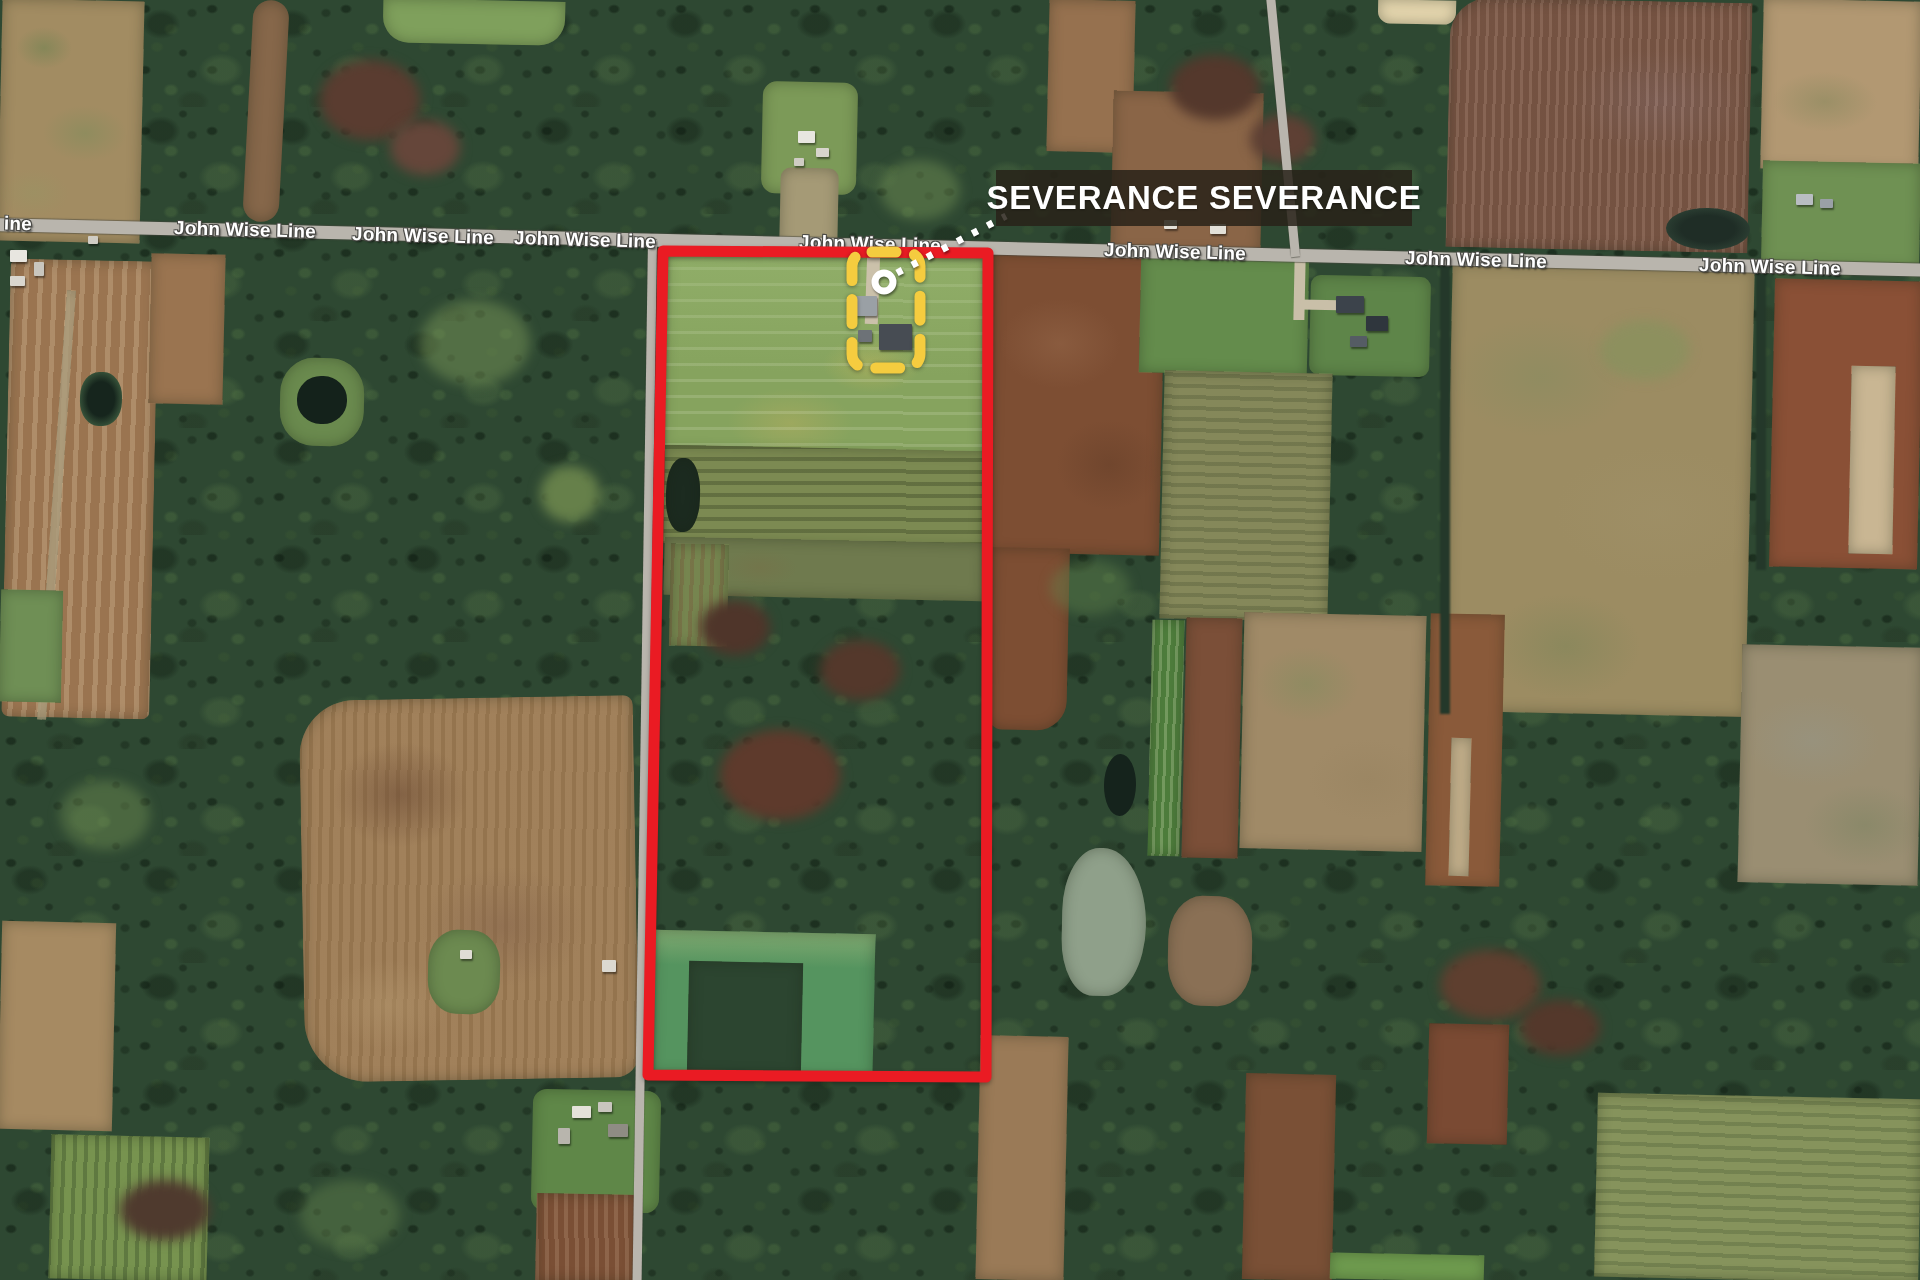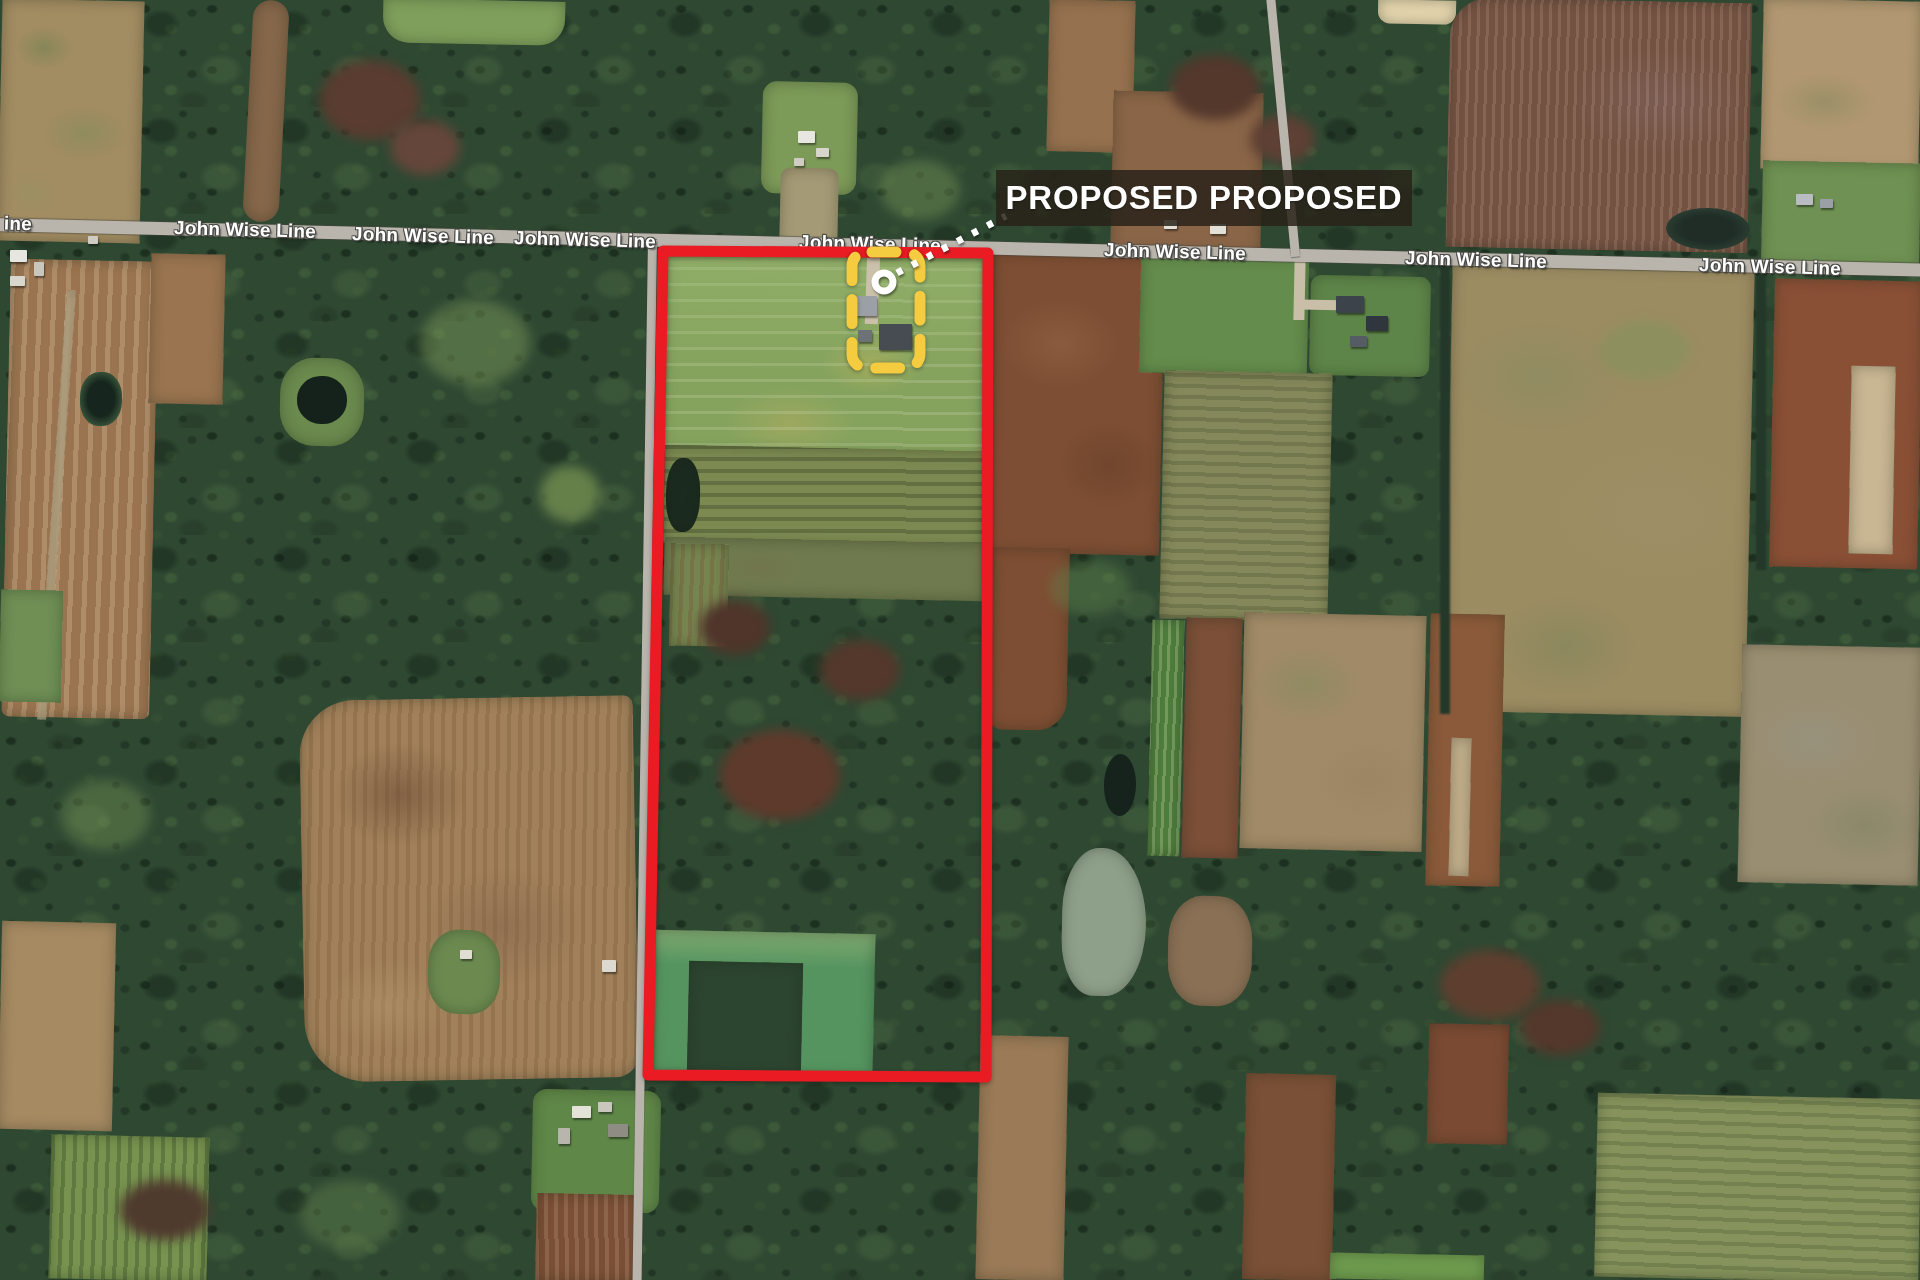--- a/index.html
+++ b/index.html
@@ -186,15 +186,15 @@
 
   <div class="rl" style="left:18px;top:224px"><span>ine</span></div>
   <div class="rl" style="left:245px;top:230px"><span>John Wise Line</span></div>
   <div class="rl" style="left:423px;top:236px"><span>John Wise Line</span></div>
   <div class="rl" style="left:585px;top:240px"><span>John Wise Line</span></div>
   <div class="rl" style="left:870px;top:244px"><span>John Wise Line</span></div>
   <div class="rl" style="left:1175px;top:252px"><span>John Wise Line</span></div>
   <div class="rl" style="left:1476px;top:260px"><span>John Wise Line</span></div>
   <div class="rl" style="left:1770px;top:267px"><span>John Wise Line</span></div>
 
-  <div id="sev">PROPOSED PROPOSED</div>
+  <div id="sev">SEVERANCE SEVERANCE</div>
 
 </div>
 
 </body></html>

